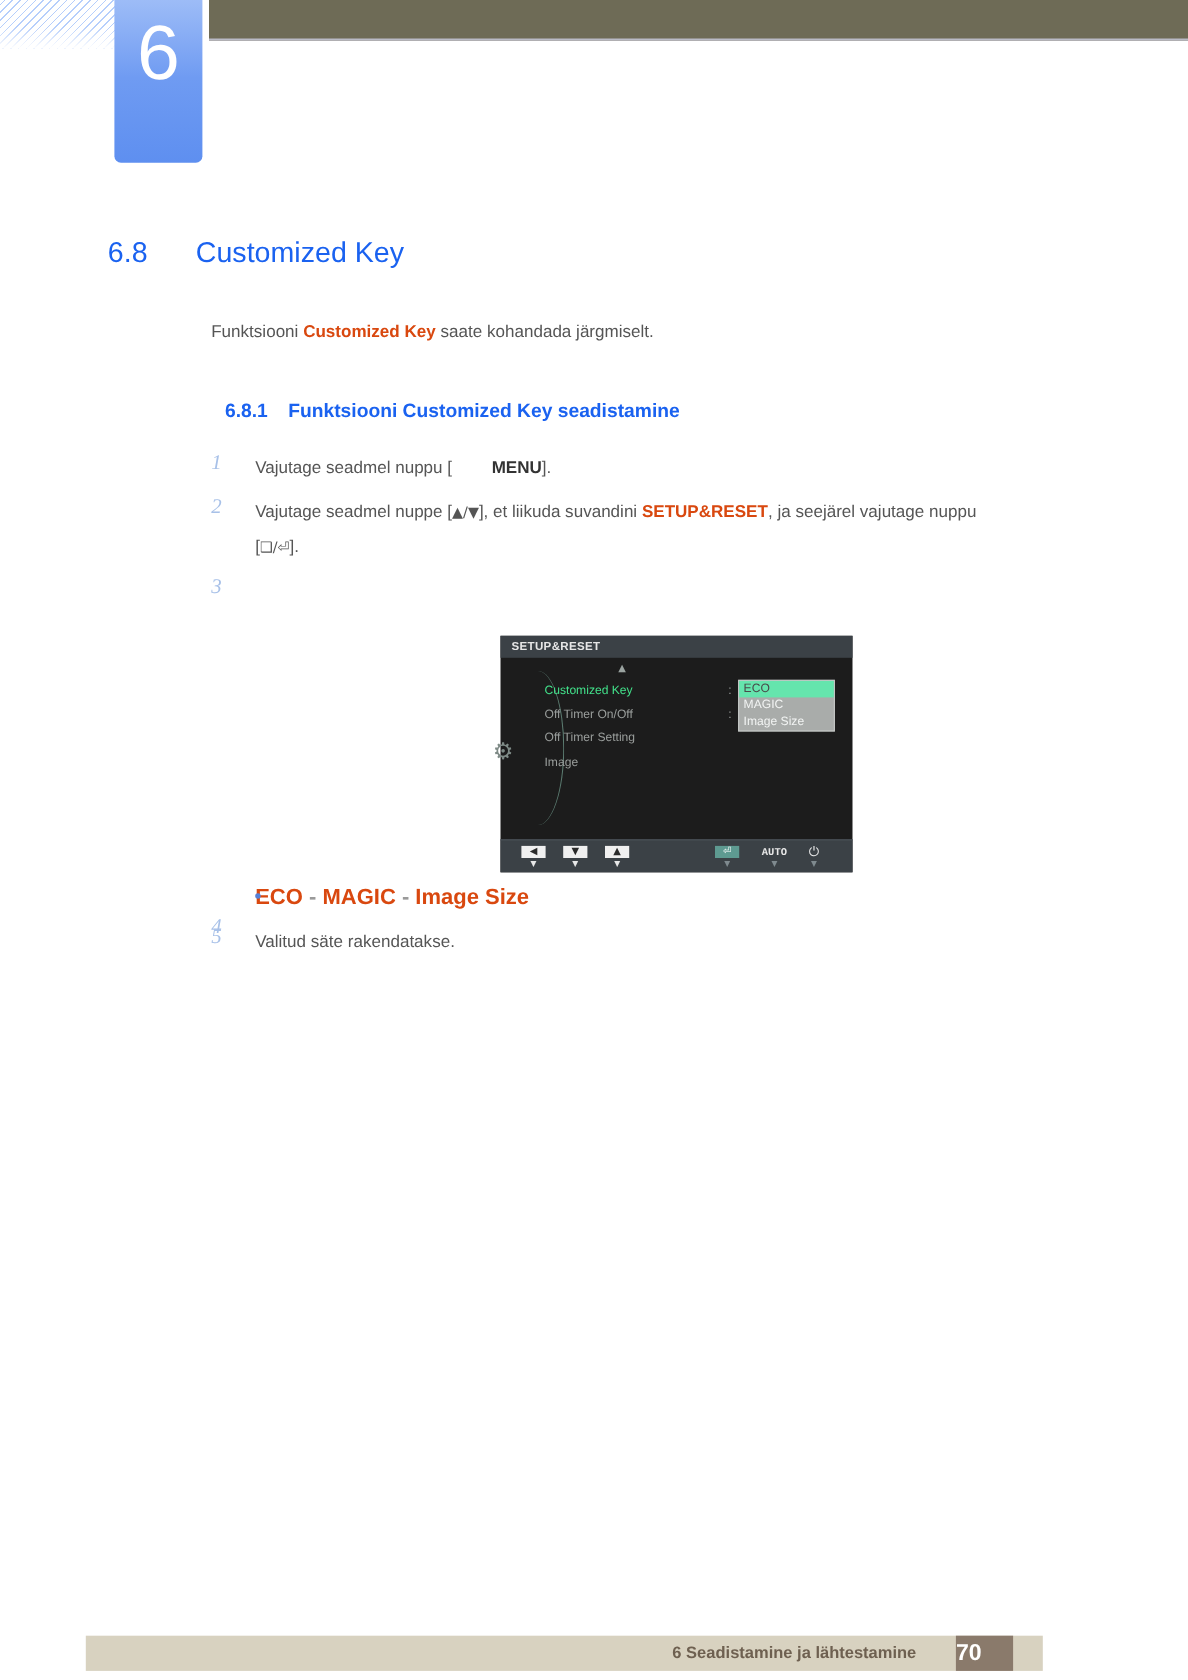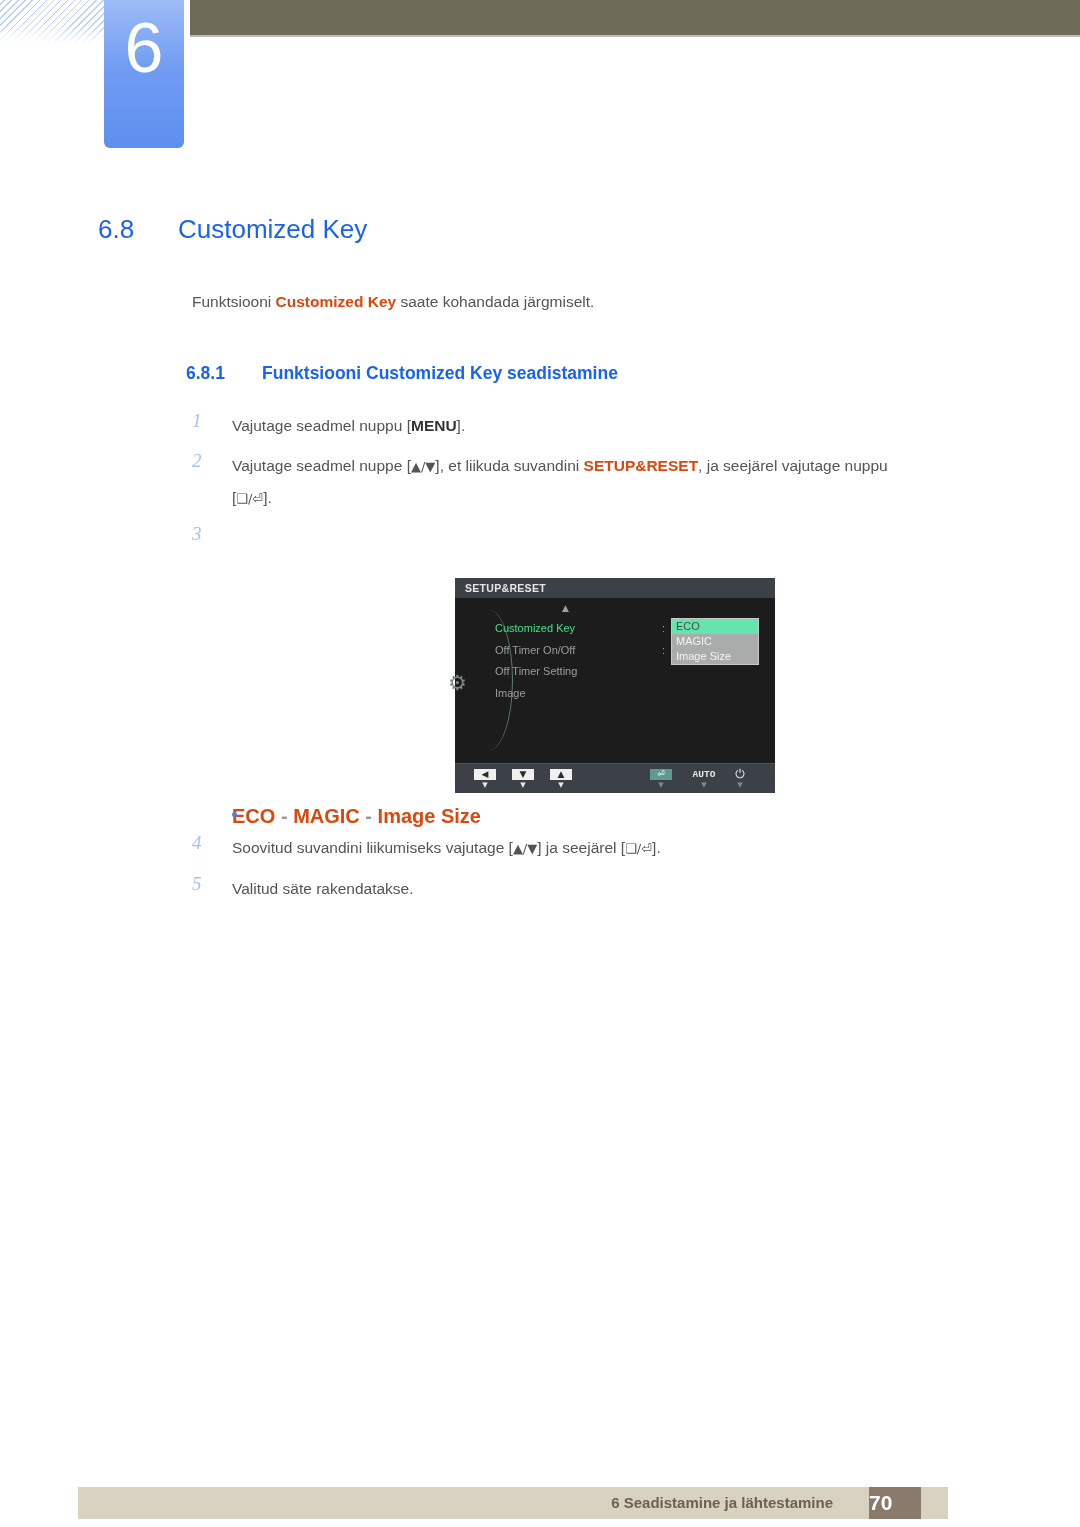--- a/index.html
+++ b/index.html
@@ -71,32 +71,32 @@
     position: absolute; left: 192px; top: 133px;
     font-size: 15.5px; color: #555555; white-space: nowrap;
   }
   .kw { color: #d9480f; font-weight: bold; }
 
   .h3 {
     position: absolute; left: 186px; top: 203px;
     font-size: 17.5px; font-weight: bold; color: #1a62f0;
     white-space: nowrap;
   }
-  .h3 .num { display: inline-block; width: 76px; }
+  .h3 .num { display: inline-block; width: 76px; text-align: center; }
 
   
   .steps { position: absolute; left: 186px; top: 250px; width: 830px; }
   .step { position: relative; padding-left: 46px; margin-bottom: 9px; }
   .step-num {
     position: absolute; left: 6px; top: 0;
     font-size: 19px; color: #a8c1e8; font-style: italic;
     font-family: "Liberation Serif", serif;
   }
   .step-txt { font-size: 15.5px; color: #555555; line-height: 31px; }
-  .mono-btn { font-weight: bold; color: #333; }
+  .mono-btn { font-weight: bold; color: #333; padding-left: 36px; }
   .gl { font-family: "DejaVu Sans", sans-serif; font-size: 13px; }
 
   
   .osd {
     position: absolute; left: 455px; top: 418px;
     width: 320px; height: 215px;
     background: #1c1c1c;
   }
   .osd-title {
     position: absolute; left: 0; top: 0; width: 100%; height: 20px;
@@ -286,21 +286,21 @@
         </div>
       </div>
   </div>
 
   <div class="bullet-line">
     <span class="bullet-dot"></span>
     <span>ECO</span><span class="sep"> - </span><span>MAGIC</span><span class="sep"> - </span><span>Image Size</span>
   </div>
 
   <div class="steps2">
-      <div class="step"><span class="step-num">4</span><span class="step-txt"><span>Soovitud suvandini liikumiseks vajutage [</span><span class="gl">▲/▼</span><span>] ja seejärel [</span><span class="gl">❑/⏎</span><span>].</span></span></div>
+      <div class="step"><span class="step-num">4</span></div>
       <div class="step"><span class="step-num">5</span><span class="step-txt"><span>Valitud säte rakendatakse.</span></span></div>
     </div>
 </div>
 
 <div class="footer">
   <div class="footer-txt">6 Seadistamine ja lähtestamine</div>
   <div class="footer-page">70</div>
 </div>
 
 </body></html>

